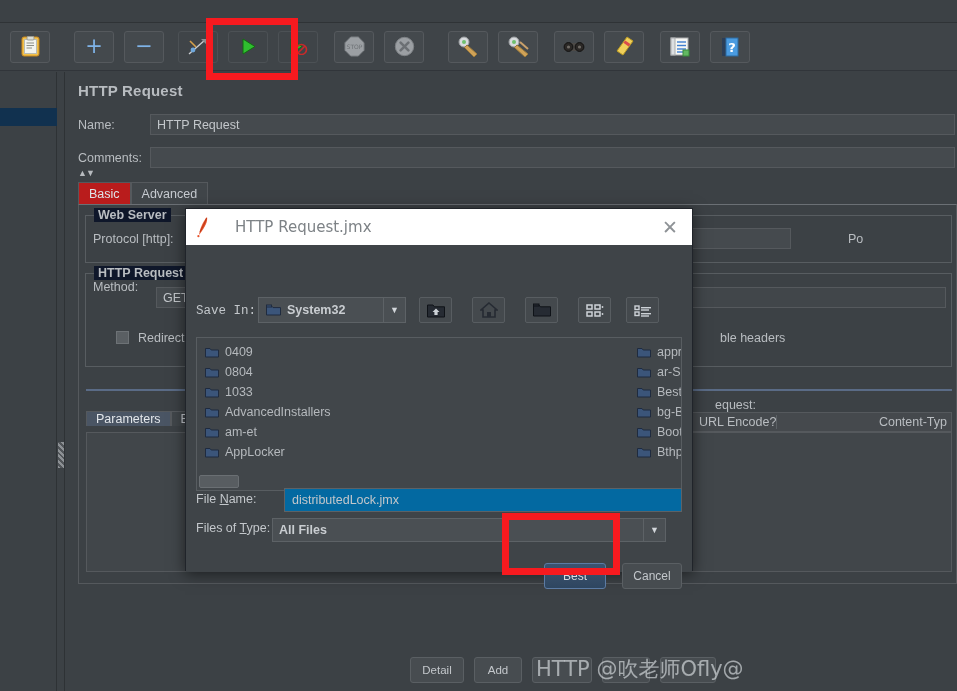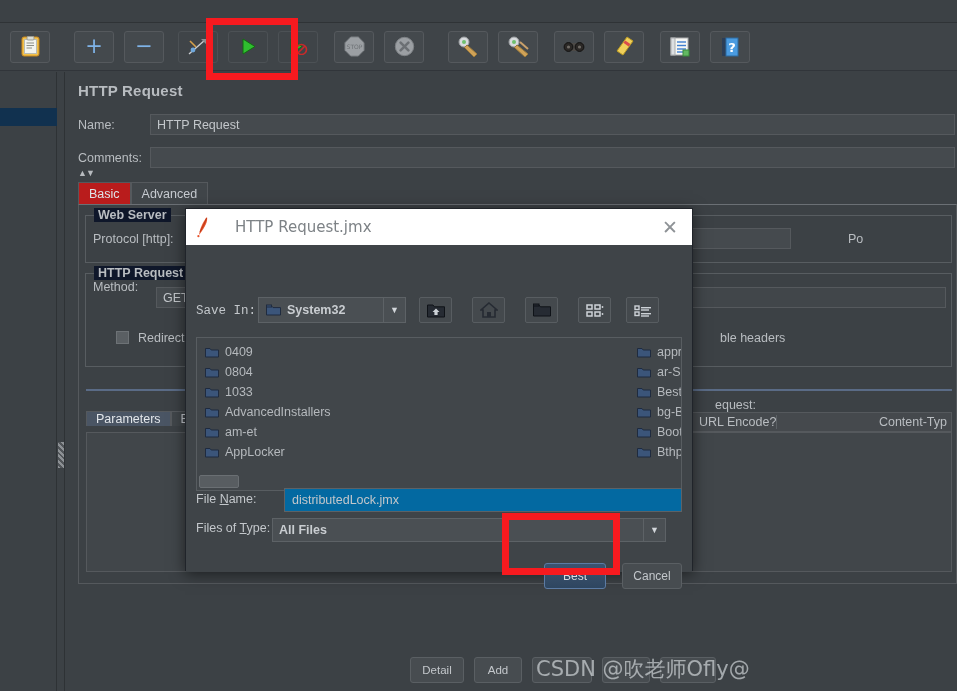--- a/index.html
+++ b/index.html
@@ -330,21 +330,21 @@
 
     <div style="position:absolute; left:345px; top:585px; display:flex; gap:10px;">
       <div class="btmbtn" style="width:54px">Detail</div>
       <div class="btmbtn" style="width:48px">Add</div>
       <div class="btmbtn" style="width:60px"></div>
       <div class="btmbtn" style="width:48px"></div>
       <div class="btmbtn" style="width:56px"></div>
     </div>
   </div>
 
-  <div class="watermark">CSDN @吹老师Ofly@</div>
+  <div class="watermark">HTTP @吹老师Ofly@</div>
 
   <div class="dialog">
 
     <div class="dlg-title">
       <svg width="15" height="22" viewBox="0 0 15 22">
         <path d="M11 1 C12 5 9 11 4.5 17 L3 19 L4 14 C6 8 9 3 11 1 Z" fill="#e8522a"></path>
         <path d="M10.5 2 C9 7 6 12 4 16" stroke="#b23818" stroke-width="0.9" fill="none"></path>
         <circle cx="2.4" cy="20.2" r="1.1" fill="#e8522a"></circle>
       </svg>
       <span class="dlg-title-text">HTTP Request.jmx</span>

